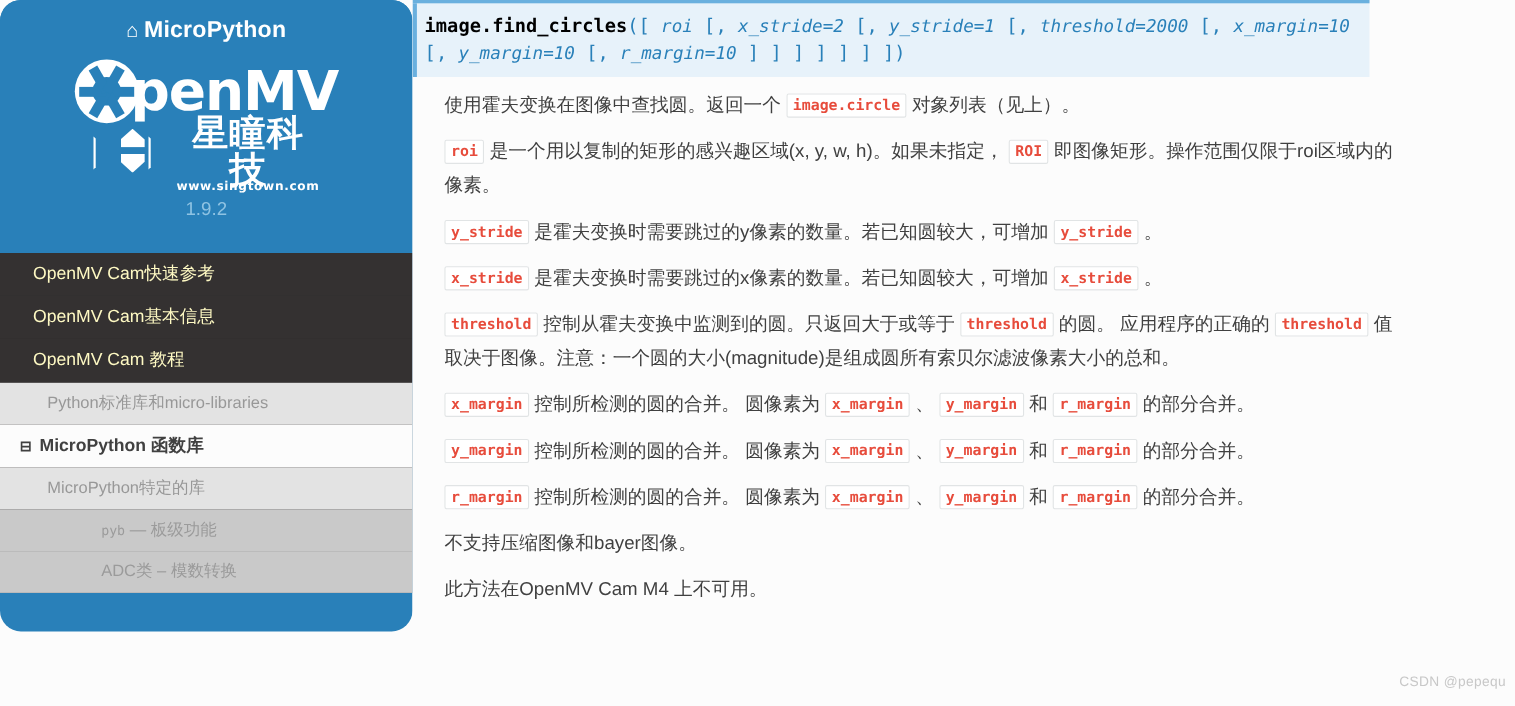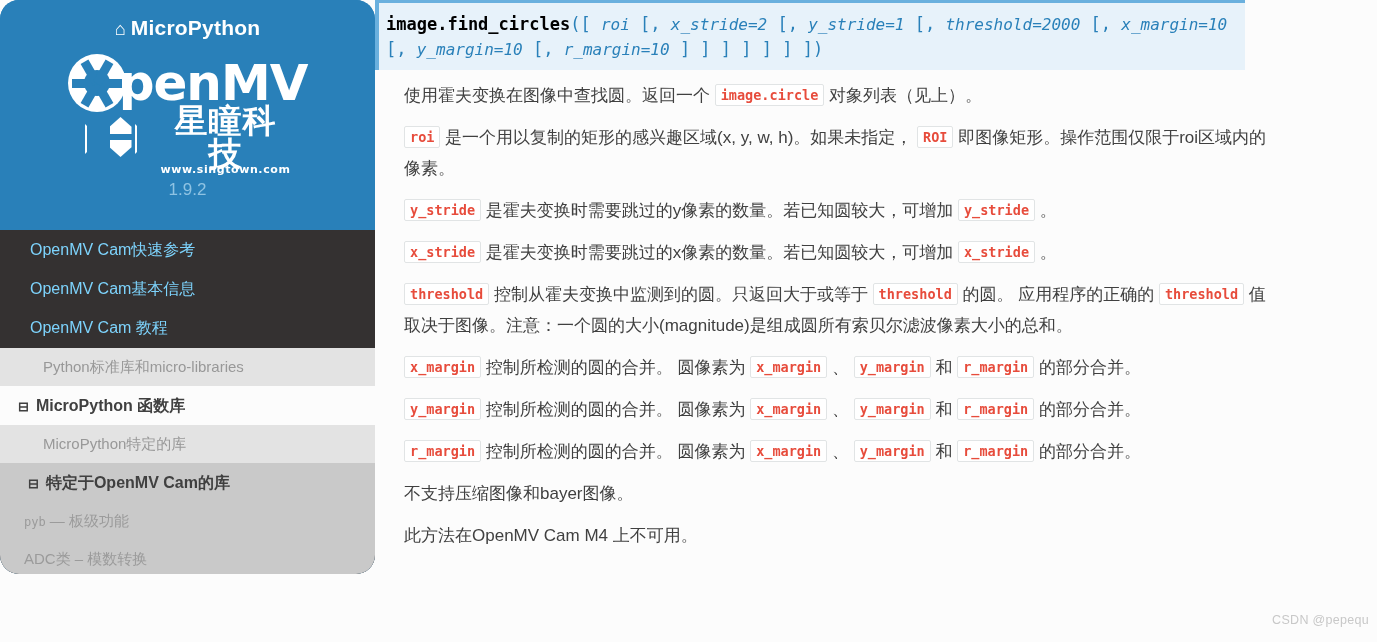--- a/index.html
+++ b/index.html
@@ -104,25 +104,25 @@
   }
   .search-box::placeholder { color: #7b7b7b; }
 
   .nav-list { list-style: none; margin: 0; padding: 0; background: #343131; }
   .nav-item { display: block; }
   .nav-link {
     display: block; text-decoration: none;
     font-size: 16px; line-height: 1.2;
     padding: 10px 20px 10px 30px;
   }
-  .lvl1 { background: #343131; color: #7dd3fc; }
+  .lvl1 { background: #343131; color: #fef9c3; }
   .lvl1.current { background: #fcfcfc; color: #404040; font-weight: bold; padding-left: 18px; }
   .lvl2 { background: #e3e3e3; color: #989898; padding-left: 43px; font-size: 15px; }
   .lvl2.current { background: #c9c9c9; color: #404040; font-weight: bold; padding-left: 28px; font-size: 16px; }
-  .lvl3 { background: #c9c9c9; color: #9b9b9b; padding-left: 24px; font-size: 15px; }
+  .lvl3 { background: #c9c9c9; color: #9b9b9b; padding-left: 92px; font-size: 15px; }
   .tree-ic { font-size: 13px; margin-right: 7px; color: #404040; }
   .mono-sm { font-family: "DejaVu Sans Mono", monospace; font-size: 12px; }
 
   
   .content {
     flex: 1 1 auto; height: 642px;
     background: #fcfcfc;
     overflow: hidden;
     padding: 0 0 0 0;
     position: relative;
@@ -230,23 +230,20 @@
         <li class="nav-item">
           <a href="#" class="nav-link lvl2"><span>Python标准库和micro-libraries</span></a>
         </li>
         <li class="nav-item">
           <a href="#" class="nav-link lvl1 current"><span class="tree-ic">⊟</span><span>MicroPython 函数库</span></a>
         </li>
         <li class="nav-item">
           <a href="#" class="nav-link lvl2"><span>MicroPython特定的库</span></a>
         </li>
         <li class="nav-item">
-          <a href="#" class="nav-link lvl2 current"><span class="tree-ic">⊟</span><span>特定于OpenMV Cam的库</span></a>
-        </li>
-        <li class="nav-item">
           <a href="#" class="nav-link lvl3"><span class="mono-sm">pyb</span><span> — 板级功能</span></a>
         </li>
         <li class="nav-item">
           <a href="#" class="nav-link lvl3"><span>ADC类 – 模数转换</span></a>
         </li>
       </ul>
   </nav>
 
   <main class="content">
     <div class="content-inner">

